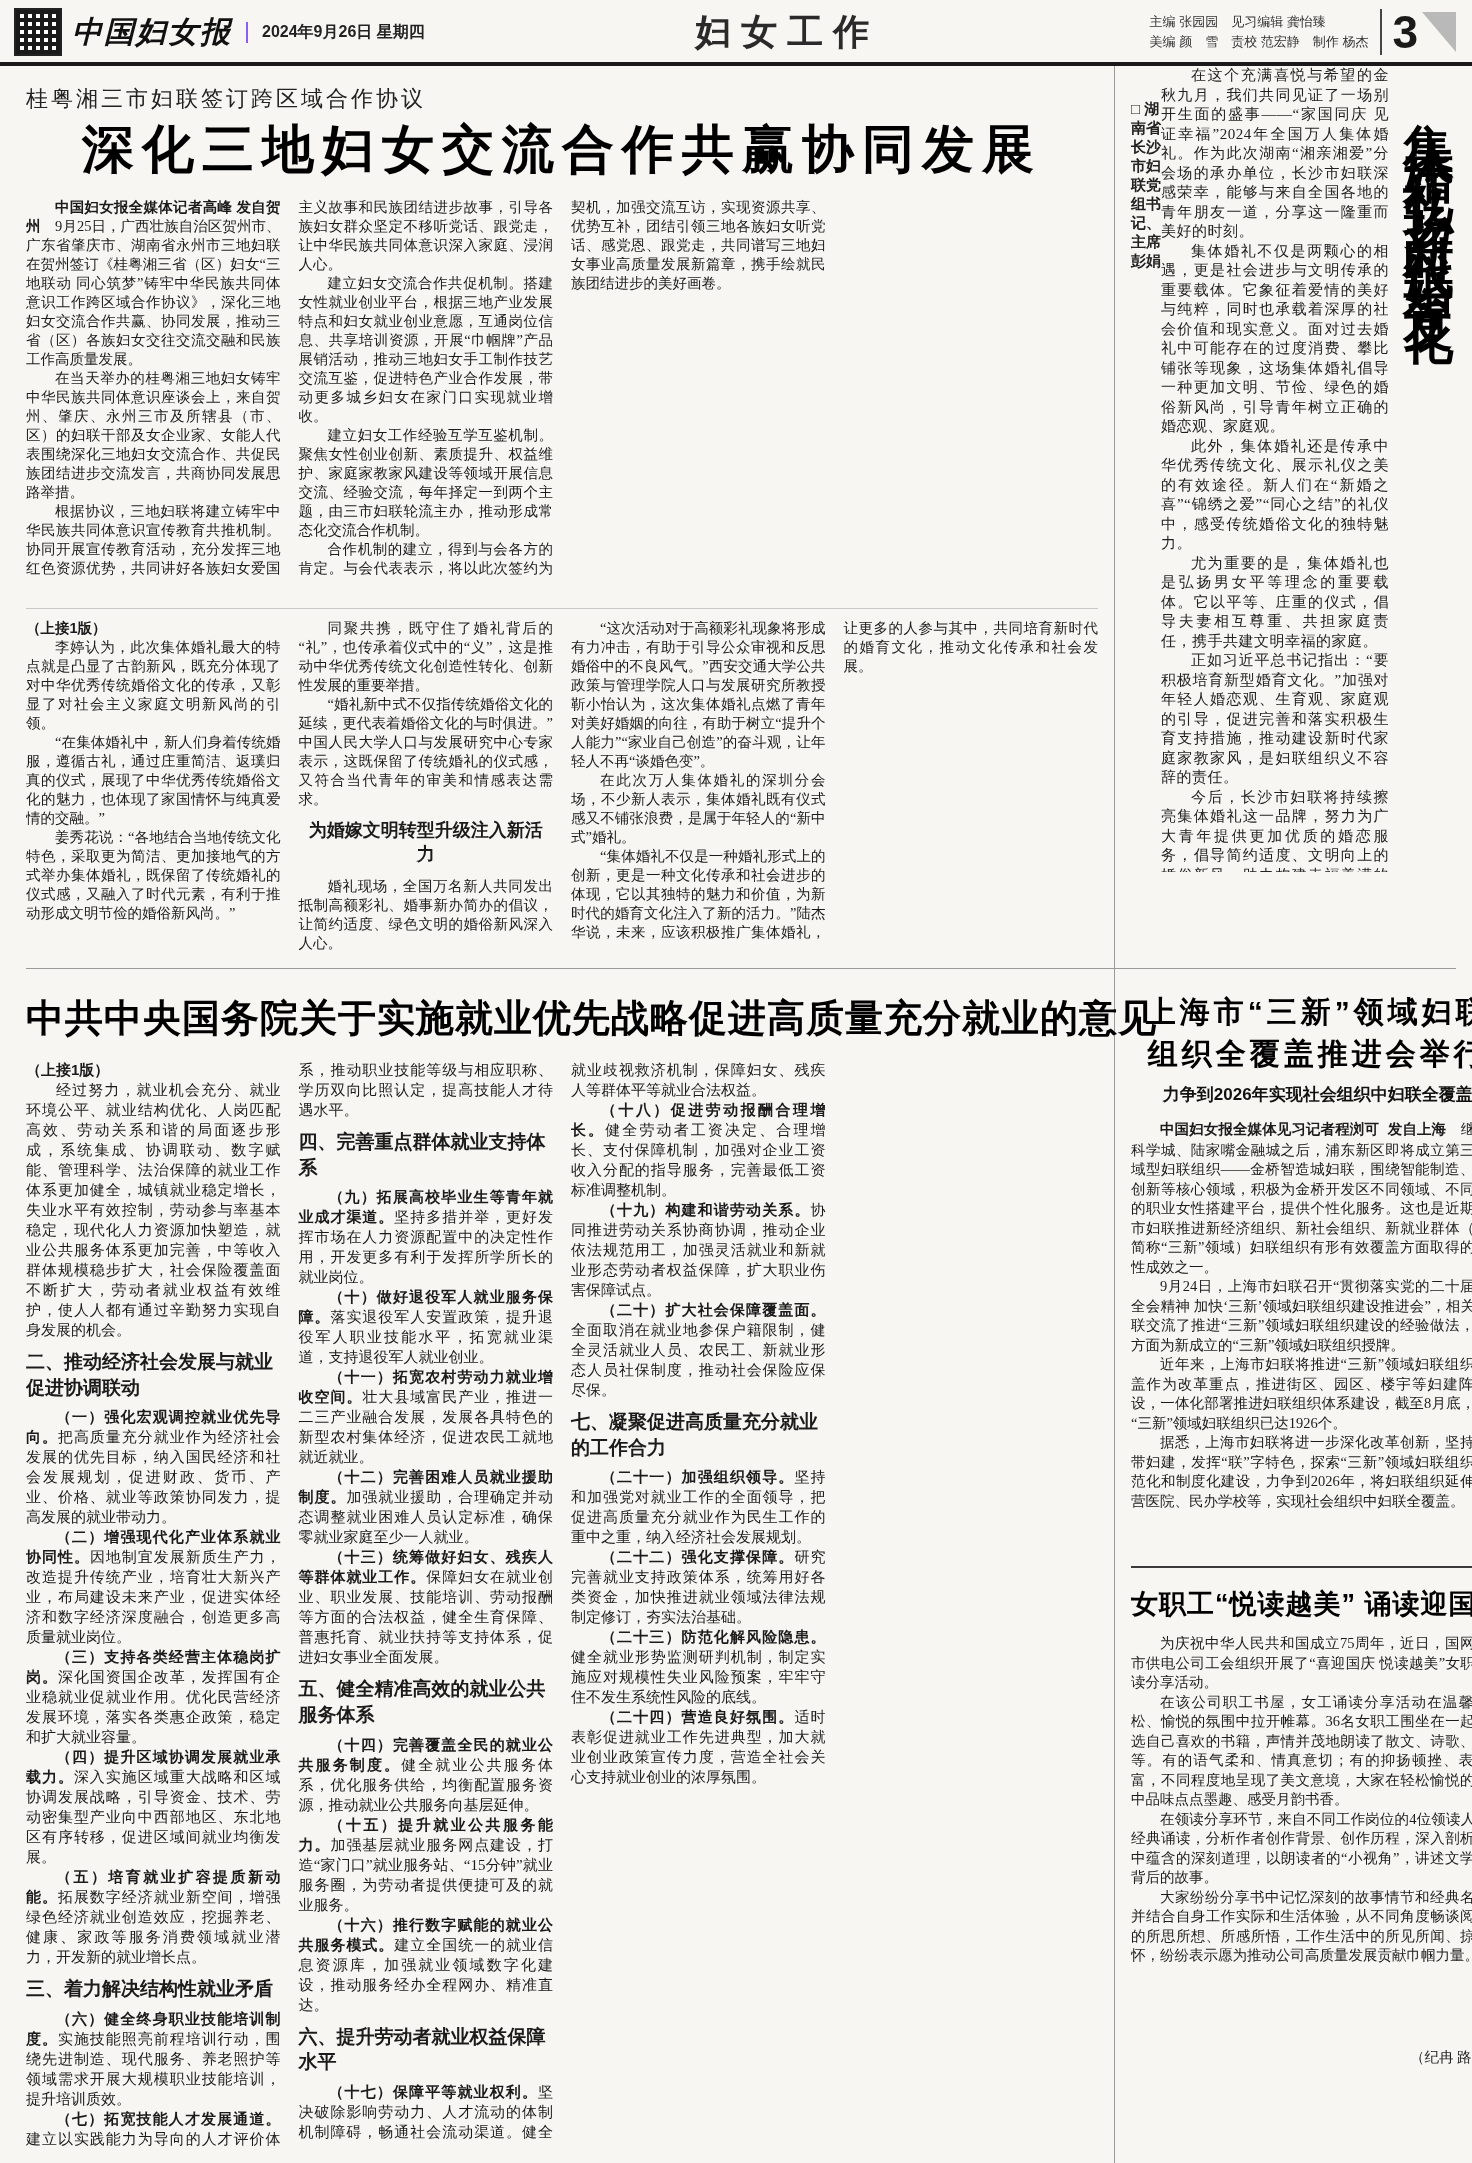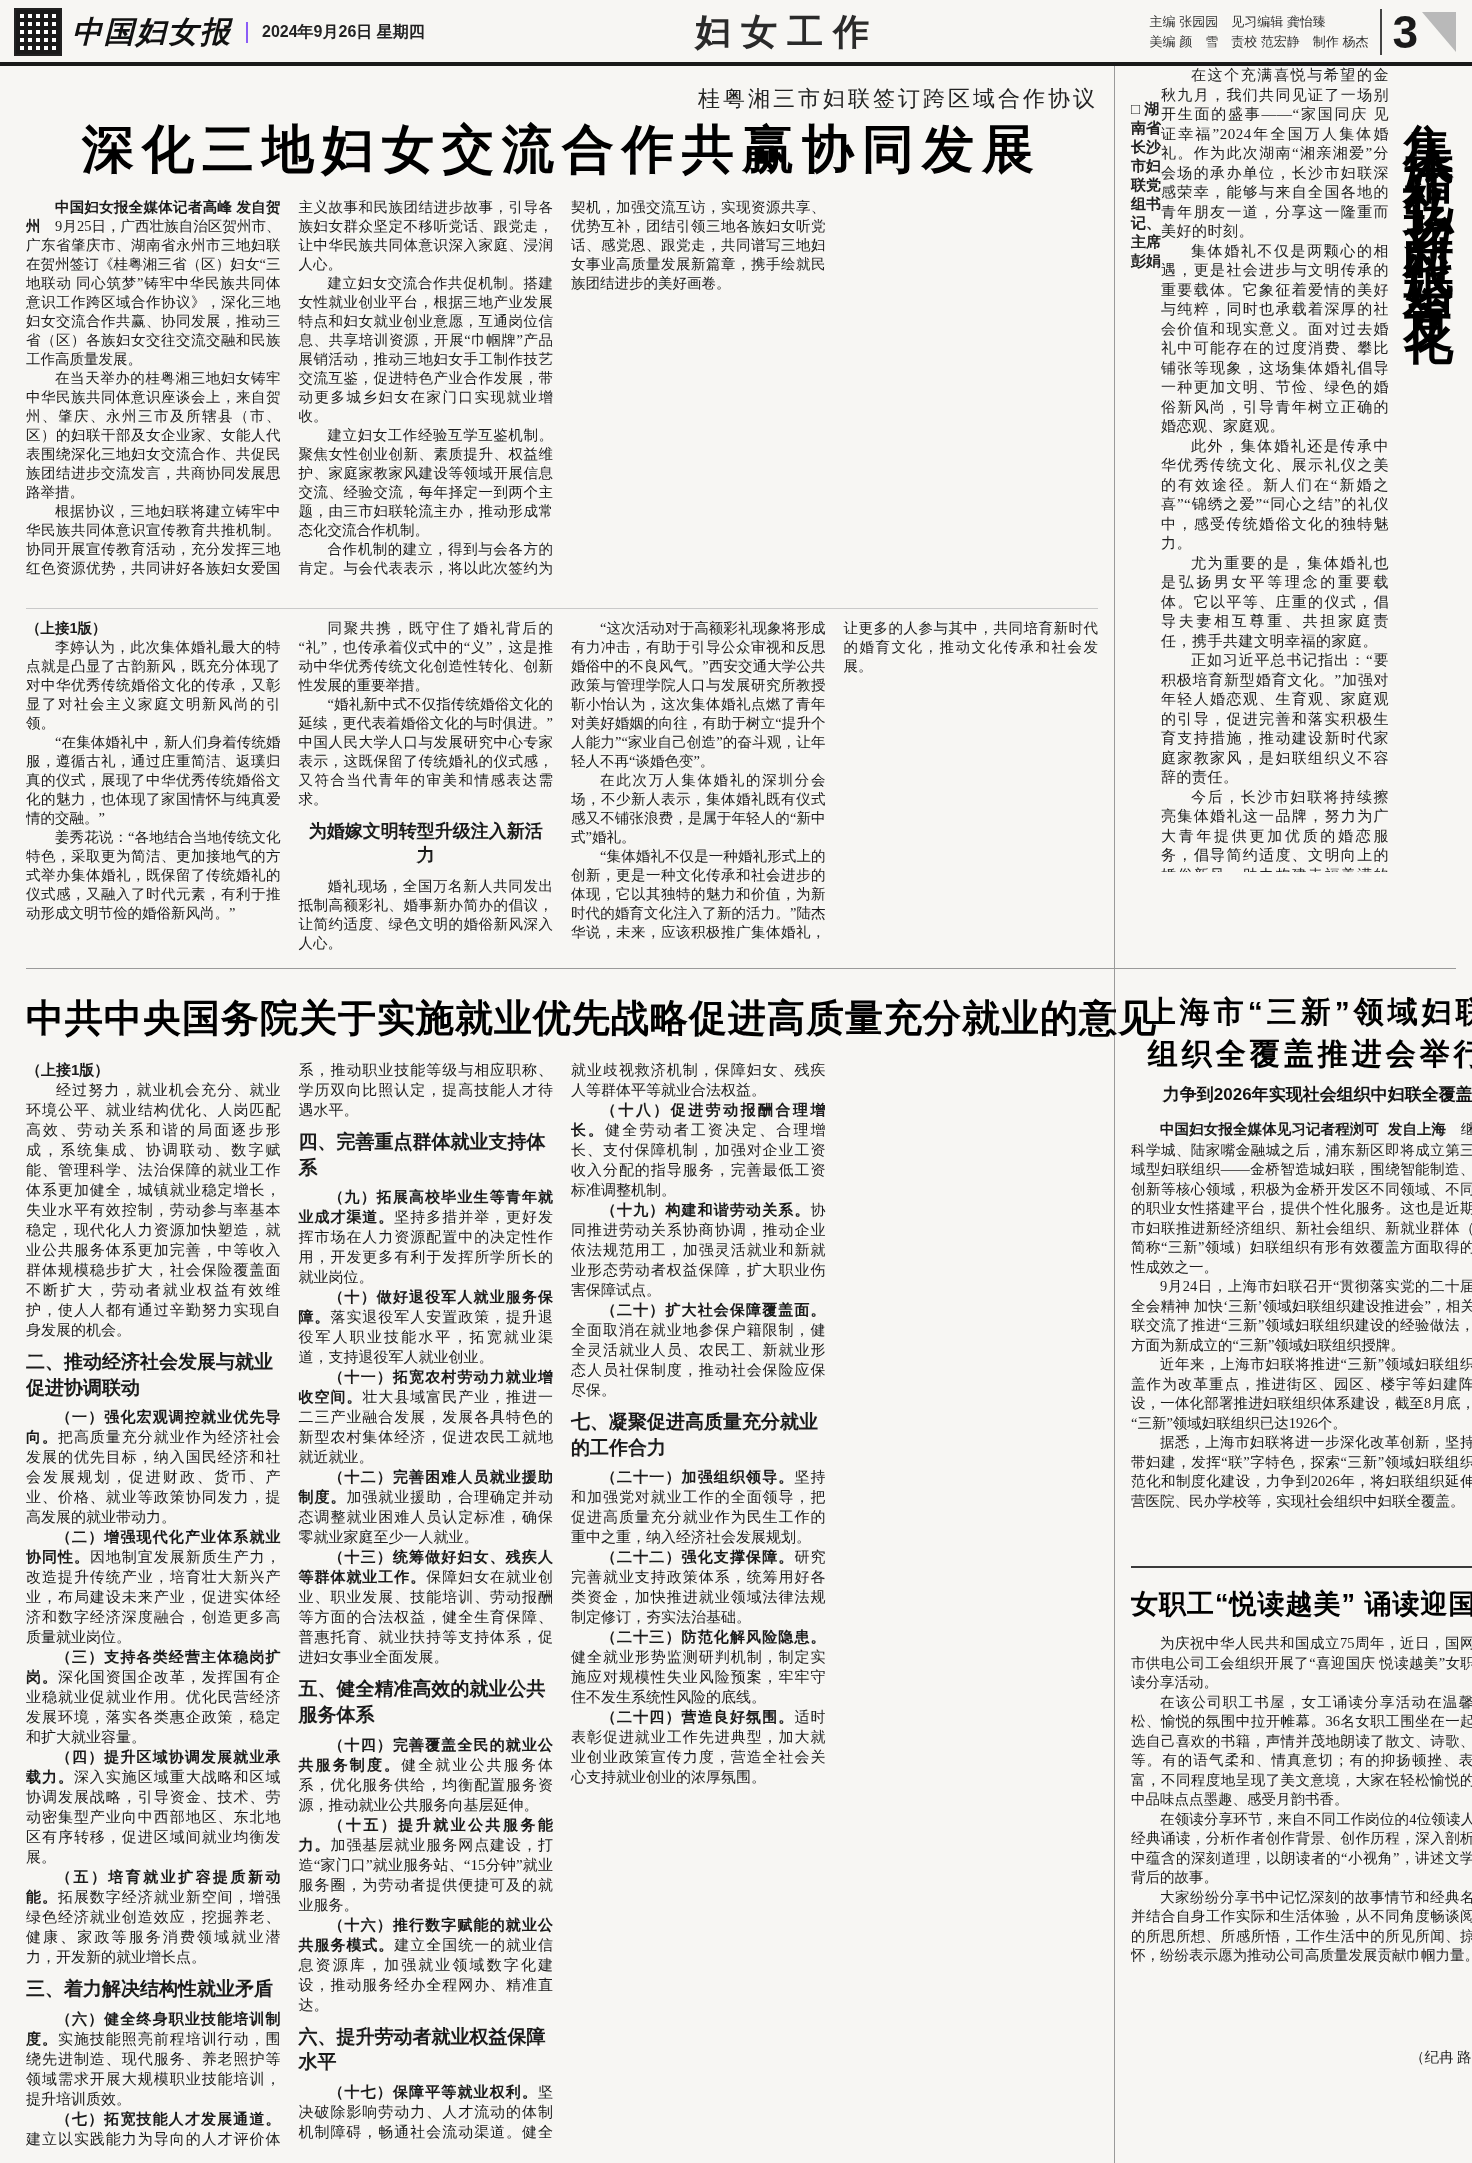--- a/index.html
+++ b/index.html
@@ -51,38 +51,38 @@
   
   .content{padding:0 16px 0 26px;}
   .top-section{display:flex;height:902px;}
   .top-main{width:1072px;border-right:1px solid #9a9a9a;padding-right:16px;}
   .top-opinion{flex:1;display:flex;padding-left:16px;}
   .bottom-section{display:flex;border-top:1px solid #9a9a9a;height:1200px;}
   .policy{width:1072px;border-right:1px solid #9a9a9a;padding-right:16px;}
   .right-col{flex:1;padding-left:16px;}
   
   .kicker{
-    text-align:right;margin:18px 0 4px;
+    text-align:left;margin:18px 0 4px;
     font-family:Liberation Serif, serif;font-size:22px;letter-spacing:3px;color:#222;
   }
   .headline1{
     text-align:center;font-family:"Liberation Sans",sans-serif;font-weight:900;
     font-size:52px;letter-spacing:8px;color:#000;line-height:1.15;margin:6px 0 18px;white-space:nowrap;
   }
   .colbody{
     columns:4;column-gap:18px;column-fill:auto;
     font-size:14.5px;line-height:19px;text-align:justify;overflow:hidden;
   }
   .story-a{height:396px;}
   .story-b{height:336px;margin-top:14px;border-top:1px solid #c9c9c9;padding-top:10px;}
   .colbody p, .sh-body p, .rd-body p, .opinion-text p{margin:0;text-indent:2em;}
   .colbody b{font-family:"Liberation Sans",sans-serif;font-weight:700;}
   .t-jump{text-indent:0 !important;font-weight:700;font-family:"Liberation Sans",sans-serif;}
   .t-subhead{
-    text-indent:0 !important;text-align:center;font-family:Liberation Serif, serif;
+    text-indent:0 !important;text-align:center;font-family:Liberation Mono, monospace;
     font-weight:800;font-size:18px;line-height:1.35;margin:10px 6px !important;break-inside:avoid;
   }
   .t-h2{
     text-indent:0 !important;font-family:"Liberation Sans",sans-serif;font-weight:800;
     font-size:19px;line-height:1.35;margin:9px 0 7px !important;break-inside:avoid;text-align:left;
   }
   
   .opinion-inner{flex:1;display:flex;flex-direction:row;}
   .opinion-byline{
     margin:34px 0 14px;font-family:"Liberation Sans",sans-serif;

